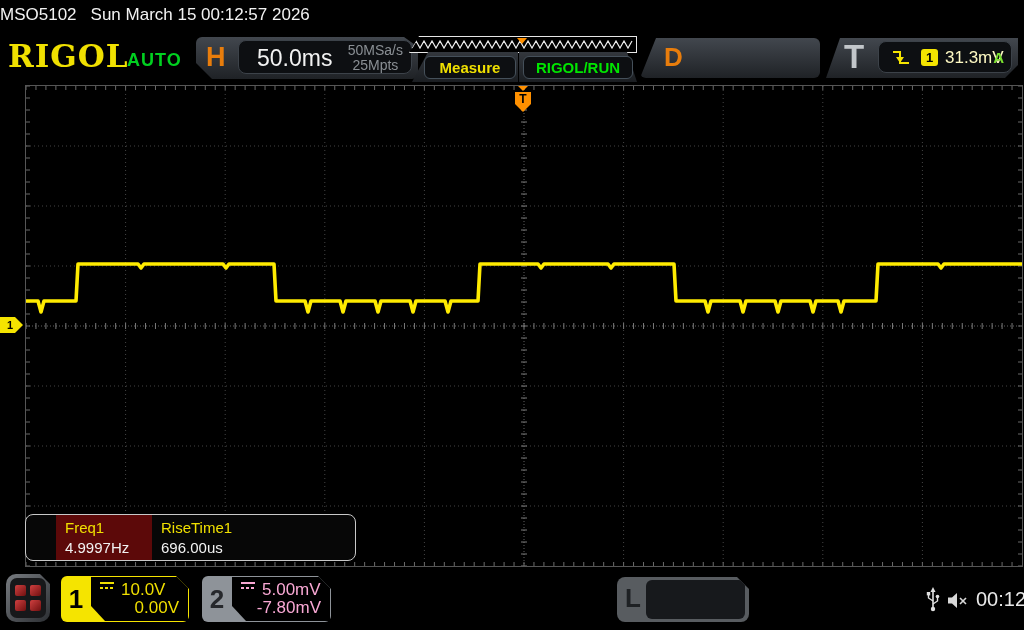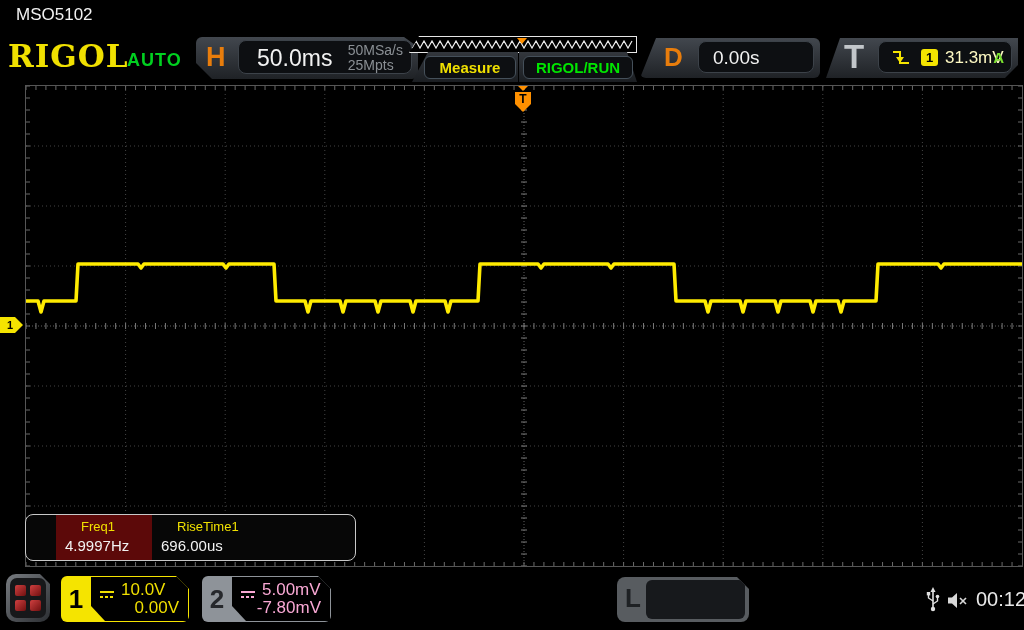--- a/index.html
+++ b/index.html
@@ -2,35 +2,35 @@
 <html><head>
 <meta charset="utf-8">
 <style>
   html,body{margin:0;padding:0;background:#000;}
   .screen{position:relative;width:1024px;height:630px;background:#000;overflow:hidden;
           font-family:"Liberation Sans",sans-serif;-webkit-font-smoothing:antialiased;}
   .abs{position:absolute;}
 
   
   .titlebar{left:0;top:0;width:100%;height:30px;color:#f2f2f2;font-size:17px;
-            display:flex;align-items:center;gap:14px;padding-left:16px;box-sizing:border-box;}
+            display:flex;align-items:center;gap:14px;padding-left:0;box-sizing:border-box;}
 
   
   .logo{left:8px;top:38px;font-family:"DejaVu Serif",serif;font-weight:bold;font-size:31px;
         color:#f0e000;letter-spacing:1px;text-align:center;}
   .auto-mode{left:127px;top:50px;font-size:18px;font-weight:bold;color:#00d020;letter-spacing:1px;}
 
   .hdr-block{background:linear-gradient(#42474e,#1f2226);}
   .h-block{left:196px;top:37px;width:222px;height:42px;border-radius:6px;
            clip-path:polygon(0 0,calc(100% - 14px) 0,100% 10px,100% 100%,16px 100%,0 calc(100% - 16px));}
   .h-letter{left:10px;top:5px;font-size:27px;font-weight:bold;color:#e87d0c;}
   .h-inset{left:42px;top:3px;width:174px;height:34px;background:#0d0f12;border:1px solid #3c4249;
            border-radius:8px;box-sizing:border-box;}
   .h-timebase{left:18px;top:4px;font-size:23px;color:#f2f2f2;}
-  .h-rate{right:8px;top:2px;font-size:14px;line-height:15px;color:#8a8f94;text-align:left;}
+  .h-rate{right:8px;top:2px;font-size:14px;line-height:15px;color:#8a8f94;text-align:center;}
 
   .preview-bar{left:409px;top:36px;width:226px;height:15px;background:#000;border:1px solid #e6e6e6;
                clip-path:polygon(10px 0,100% 0,100% 100%,0 100%);}
   .tab-shell{background:linear-gradient(#33373d,#1b1e22);}
   .shell-measure{left:412px;top:52px;width:106px;height:30px;clip-path:polygon(16px 0,100% 0,100% 100%,0 100%);}
   .shell-run{left:519px;top:52px;width:118px;height:30px;clip-path:polygon(0 0,calc(100% - 10px) 0,100% 100%,0 100%);}
   .hdr-btn{border-radius:6px;background:#0d0f12;border:1px solid #45505a;box-sizing:border-box;
            display:flex;align-items:center;justify-content:center;font-size:15px;font-weight:bold;}
   .btn-measure{left:424px;top:56px;width:92px;height:23px;color:#f0e000;}
   .btn-run{left:523px;top:56px;width:110px;height:23px;color:#00e600;}
@@ -55,21 +55,21 @@
   #plot-svg{left:25px;top:85px;border:1px solid #565656;}
   .trig-marker{left:513px;top:85px;z-index:6;}
   .ch-marker{left:0px;top:315px;z-index:6;}
 
   
   .meas-box{left:25px;top:514px;width:331px;height:47px;background:#070707;border:1px solid #c8c8c8;
             border-radius:8px;z-index:5;display:flex;box-sizing:border-box;overflow:hidden;}
   .meas-spacer{width:30px;}
   .meas-cell{width:96px;padding:4px 0 0 9px;box-sizing:border-box;}
   .meas-cell.hl{background:#5c0909;}
-  .meas-label{font-size:13px;color:#f0e000;margin-left:16px;}
+  .meas-label{font-size:15px;color:#f0e000;}
   .meas-value{font-size:15px;color:#f2f2f2;margin-top:3px;}
 
   
   .apps-btn{left:6px;top:574px;width:44px;height:48px;border-radius:10px;
             background:linear-gradient(135deg,#777b80,#2c2f33);
             clip-path:polygon(0 0,calc(100% - 10px) 0,100% 10px,100% 100%,0 100%);}
   .apps-inner{left:4px;top:4px;width:36px;height:40px;border-radius:7px;background:#17181a;
               display:grid;grid-template-columns:11px 11px;grid-template-rows:11px 11px;gap:4px;
               align-content:center;justify-content:center;}
   .apps-sq{background:linear-gradient(135deg,#d04040,#701010);border-radius:2px;}
@@ -77,21 +77,21 @@
   .ch-block{top:576px;height:46px;border-radius:6px;
             clip-path:polygon(0 0,calc(100% - 13px) 0,100% 13px,100% 100%,0 100%);}
   .ch1{left:61px;width:128px;background:#f5e400;}
   .ch2{left:202px;width:129px;background:#8e9399;}
   .ch-num{left:0;top:0;width:30px;height:100%;display:flex;align-items:center;justify-content:center;
           font-size:26px;font-weight:bold;}
   .ch1 .ch-num{color:#000;}
   .ch2 .ch-num{color:#26282c;}
   .ch-content{left:30px;top:1px;right:1px;bottom:1px;background:#000;
               clip-path:polygon(0 0,100% 0,100% 100%,14px 100%,0 calc(100% - 15px));}
-  .ch-row1{left:8px;top:3px;display:flex;align-items:flex-end;gap:6px;font-size:17px;}
+  .ch-row1{left:8px;top:3px;display:flex;align-items:flex-start;gap:6px;font-size:17px;}
   .ch-row2{right:9px;bottom:3px;font-size:17px;text-align:right;}
   .ch1 .ch-content{color:#f0df00;}
   .ch2 .ch-content{color:#f9a8d4;}
 
   .logic-block{left:617px;top:577px;width:132px;height:45px;background:#585c60;border-radius:8px;
                clip-path:polygon(0 0,calc(100% - 12px) 0,100% 12px,100% 100%,0 100%);}
   .logic-letter{left:8px;top:6px;font-size:26px;font-weight:bold;color:#1e2124;}
   .logic-inner{left:29px;top:3px;width:99px;height:39px;background:#17191c;border-radius:6px;
                color:#a8adb2;font-size:13px;text-align:center;white-space:pre;line-height:18px;padding-top:2px;box-sizing:border-box;}
 
@@ -99,20 +99,21 @@
   .speaker{left:946px;top:592px;}
   .clock{left:976px;top:588px;font-size:20px;color:#e8e8e8;}
 </style>
 </head>
 <body>
 
 <div class="screen">
 
   <div class="abs titlebar">
     <span>MSO5102</span>
+    <span>Sun March 15 00:12:57 2026</span>
   </div>
 
   <div class="abs logo">RIGOL</div>
   <div class="abs auto-mode">AUTO</div>
 
   <div class="abs hdr-block h-block">
     <span class="abs h-letter">H</span>
     <div class="abs h-inset">
       <span class="abs h-timebase">50.0ms</span>
       <div class="abs h-rate">
@@ -129,23 +130,20 @@
       </svg>
   </div>
 
   <div class="abs tab-shell shell-measure"></div>
   <div class="abs tab-shell shell-run"></div>
   <div class="abs hdr-btn btn-measure">Measure</div>
   <div class="abs hdr-btn btn-run">RIGOL/RUN</div>
 
   <div class="abs hdr-block d-block">
     <span class="abs d-letter">D</span>
-    <div class="abs d-inset">
-      <span class="abs d-value">0.00s</span>
-    </div>
   </div>
 
   <div class="abs hdr-block t-block">
     <span class="abs t-letter">T</span>
     <div class="abs t-inset">
       <svg class="abs t-slope" width="20" height="20">
         <path d="M2,4 H9 V15 H18" stroke="#f5e400" stroke-width="2" fill="none"></path>
         <polygon points="5,9 13,9 9,15" fill="#f5e400"></polygon>
       </svg>
       <span class="abs t-badge">1</span>

